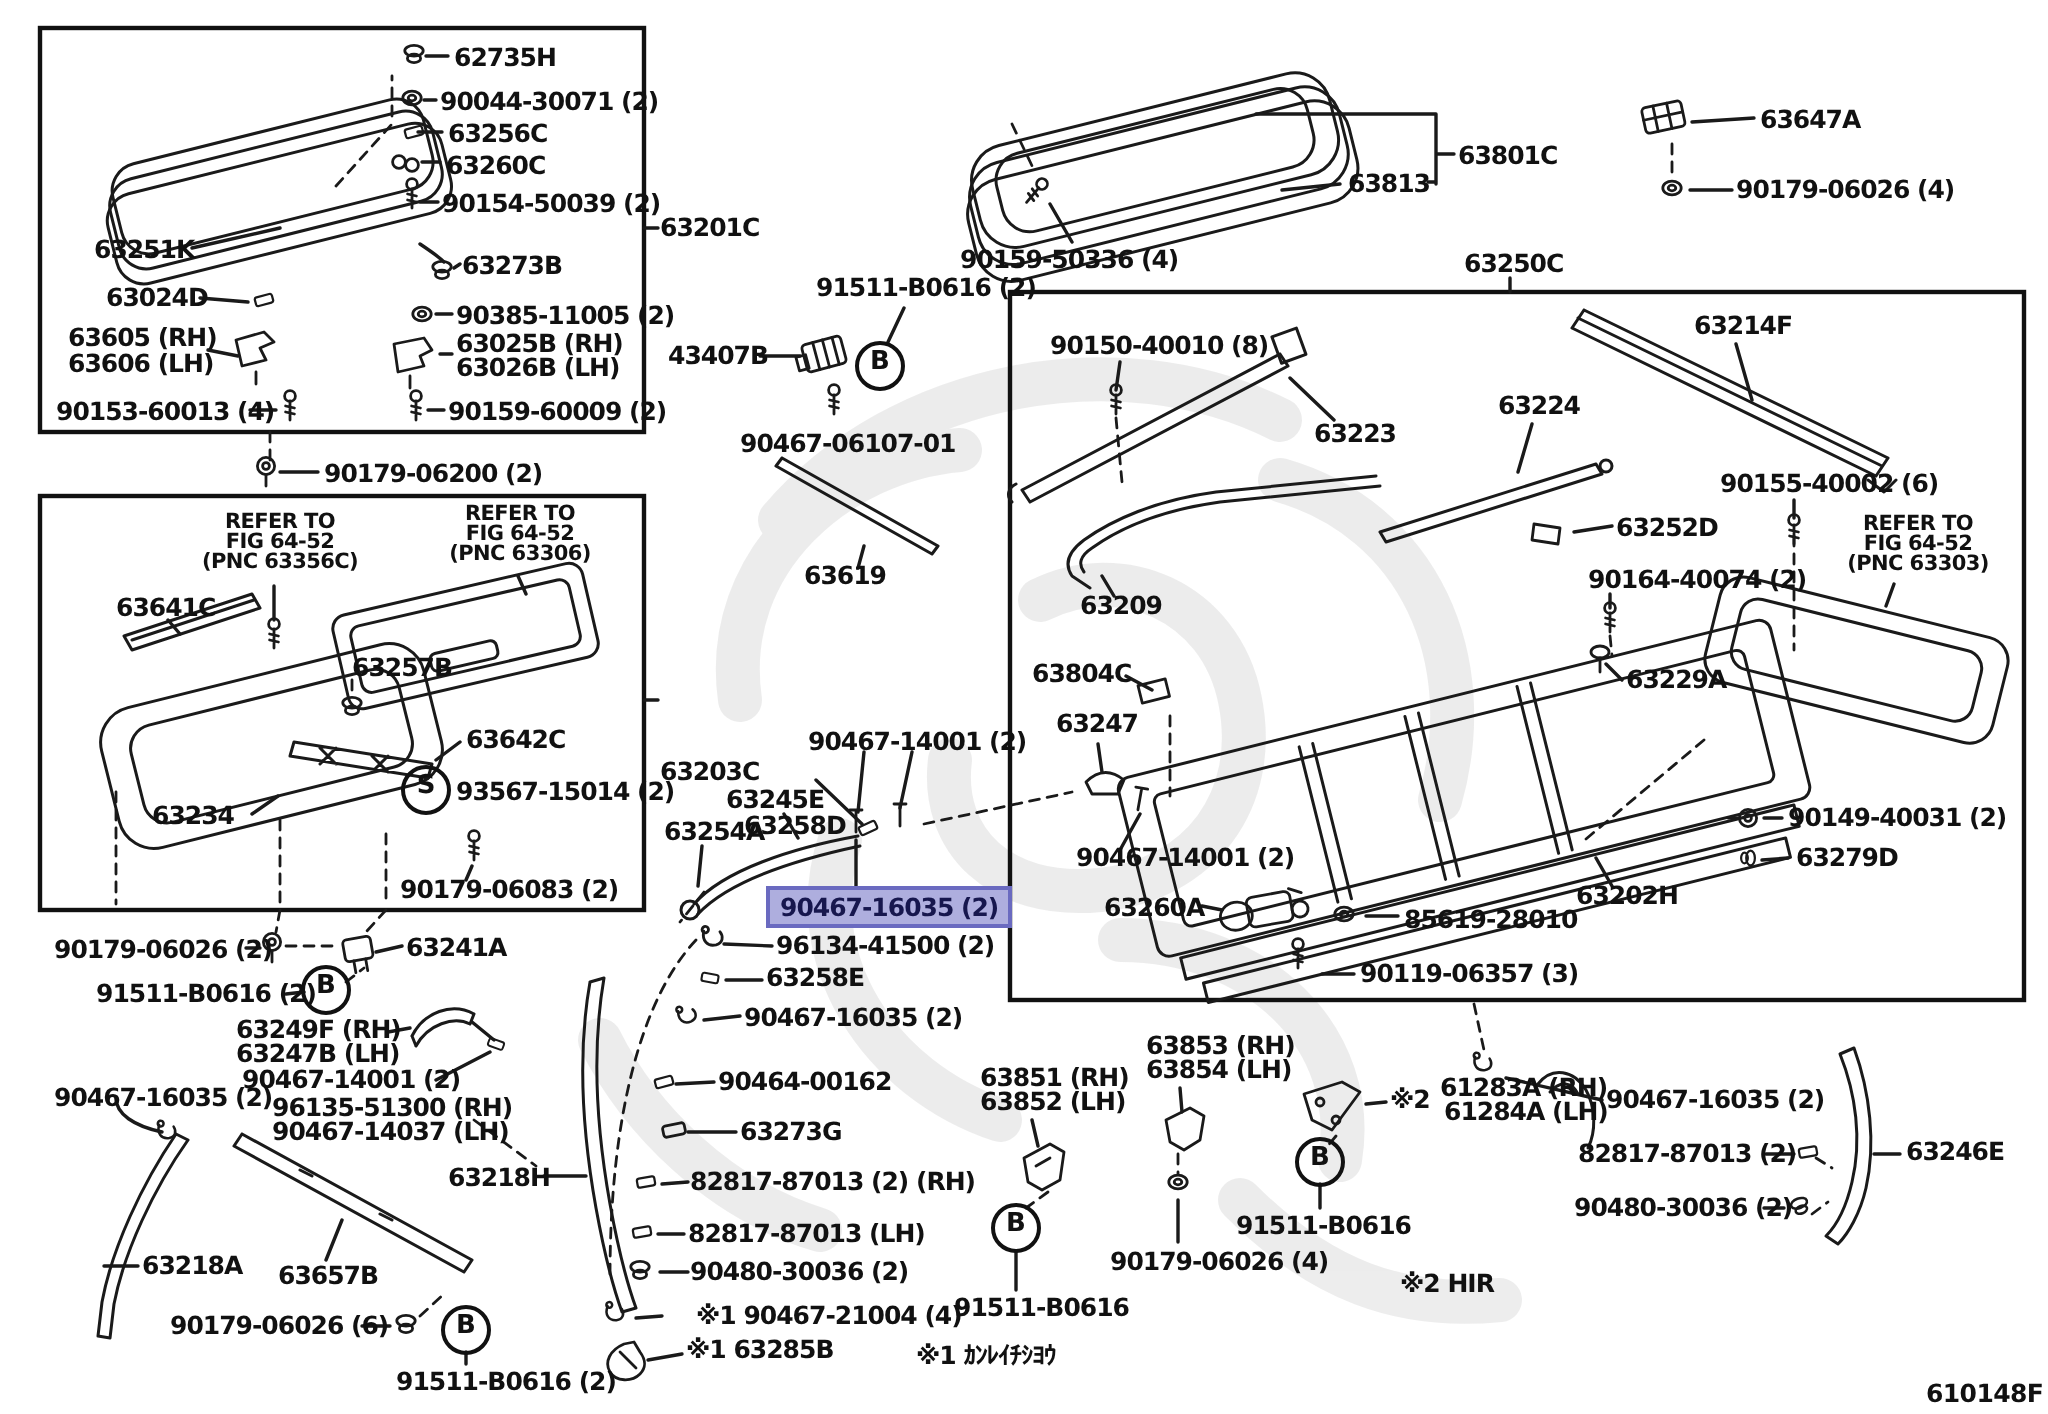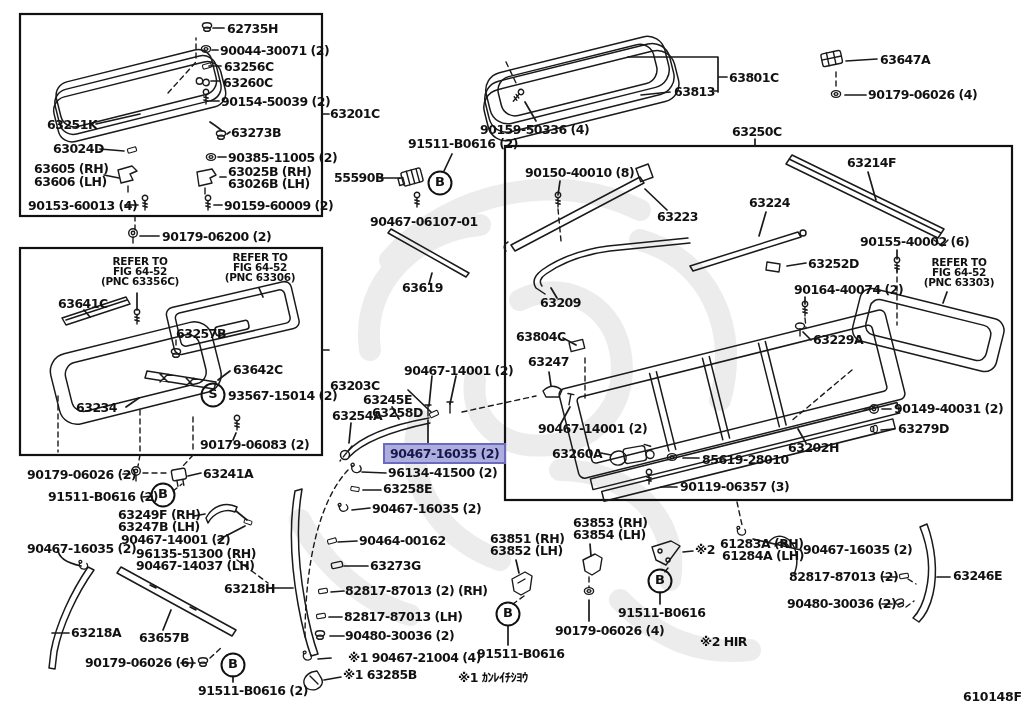--- a/index.html
+++ b/index.html
@@ -300,21 +300,21 @@
       <span class="lbl" style="left: 121px; top: 533px;">90467-14001 (2)</span>
       <span class="lbl" style="left: 27px; top: 542px;">90467-16035 (2)</span>
       <span class="lbl" style="left: 136px; top: 547px;">96135-51300 (RH)</span>
       <span class="lbl" style="left: 136px; top: 559px;">90467-14037 (LH)</span>
       <span class="lbl" style="left: 224px; top: 582px;">63218H</span>
       <span class="lbl" style="left: 71px; top: 626px;">63218A</span>
       <span class="lbl" style="left: 139px; top: 631px;">63657B</span>
       <span class="lbl" style="left: 85px; top: 656px;">90179-06026 (6)</span>
       <span class="lbl circ" style="left: 233px; top: 665px;">B</span>
       <span class="lbl" style="left: 198px; top: 684px;">91511-B0616 (2)</span>
-      <span class="lbl" style="left: 334px; top: 171px;">55590B</span>
+      <span class="lbl" style="left: 334px; top: 171px;">43407B</span>
       <span class="lbl" style="left: 408px; top: 137px;">91511-B0616 (2)</span>
       <span class="lbl circ" style="left: 440px; top: 183px;">B</span>
       <span class="lbl" style="left: 370px; top: 215px;">90467-06107-01</span>
       <span class="lbl" style="left: 402px; top: 281px;">63619</span>
       <span class="lbl" style="left: 404px; top: 364px;">90467-14001 (2)</span>
       <span class="lbl" style="left: 372px; top: 378px; margin-top: 28px;">63258D</span>
       <span class="lbl" style="left: 363px; top: 393px;">63245E</span>
       <span class="lbl" style="left: 332px; top: 409px;">63254A</span>
       <span class="lbl" style="left: 388px; top: 466px;">96134-41500 (2)</span>
       <span class="lbl" style="left: 383px; top: 482px;">63258E</span>

